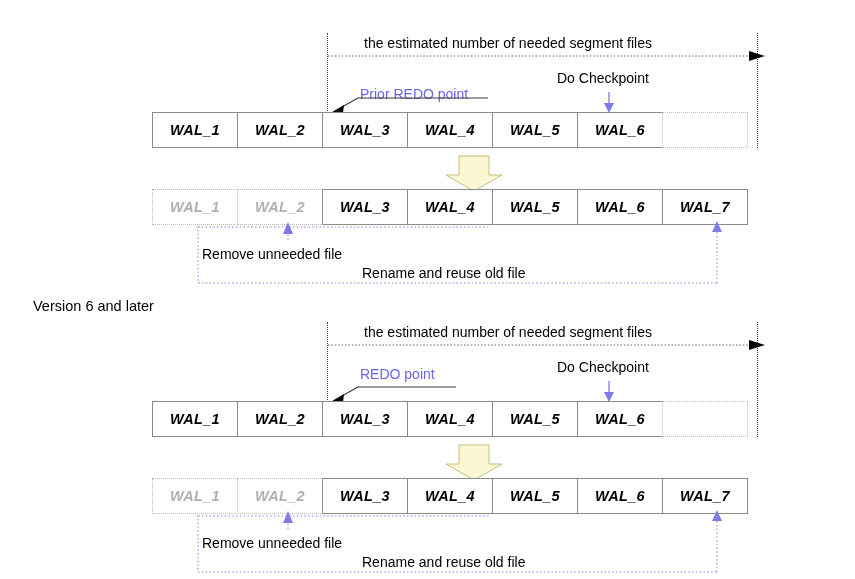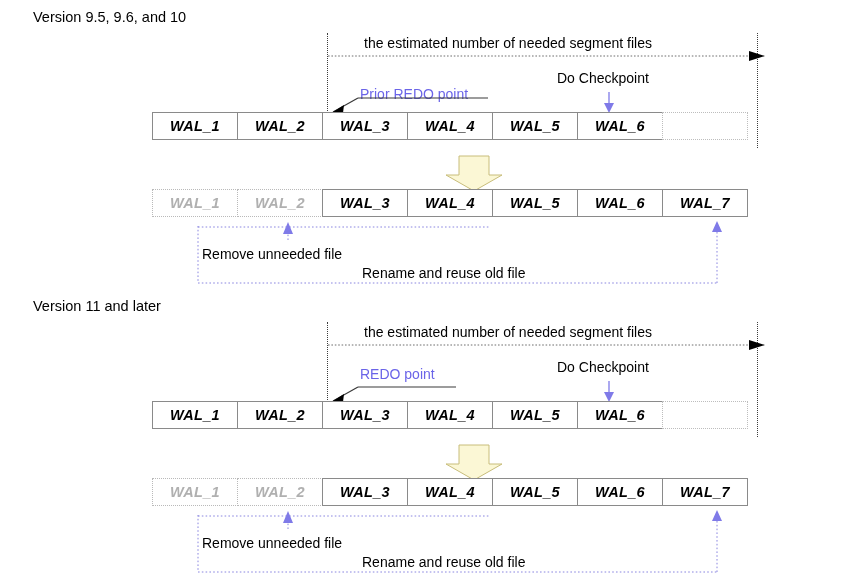--- a/index.html
+++ b/index.html
@@ -44,21 +44,21 @@
   .wal-row {
     position: absolute;
     height: 36px;
     display: flex;
   }
   #v95-row-before, #v11-row-before { left: 152px; top: 112px; }
   #v95-row-after,  #v11-row-after  { left: 152px; top: 189px; }
 
   .wal-cell {
     width: 86px;
-    height: 28px;
+    height: 36px;
     box-sizing: border-box;
     border: 1px solid #8a8a8a;
     margin-left: -1px;
     display: flex;
     align-items: center;
     justify-content: center;
     font-style: italic;
     font-weight: bold;
     font-size: 14.5px;
     letter-spacing: 0.3px;
@@ -100,21 +100,20 @@
     pointer-events: none;
   }
 </style>
 </head>
 <body>
 
 <div class="diagram-root">
 
   <div class="section" id="section-v95">
 
-    <div class="section-title">Version 9.5, 9.6, and 10</div>
 
     <div class="vline-dot" style="left:327px; top:33px; height:82px;"></div>
     <div class="vline-dot" style="left:757px; top:33px; height:115px;"></div>
 
     <div class="lbl black" style="left:364px; top:35px;">the estimated number of needed segment files</div>
 
     <svg class="ovl">
       <line x1="328" y1="56" x2="755" y2="56" stroke="#6e6e6e" stroke-width="1" stroke-dasharray="1.6,1.8"></line>
       <polygon points="749,51 765,56 749,61" fill="#000000"></polygon>
     </svg>
@@ -170,21 +169,21 @@
 
       <line x1="198" y1="227" x2="490" y2="227" stroke="#8a86e0" stroke-width="1" stroke-dasharray="1.6,2.2"></line>
     </svg>
 
     <div class="lbl black" style="left:202px; top:246px;">Remove unneeded file</div>
     <div class="lbl black" style="left:362px; top:265px;">Rename and reuse old file</div>
   </div>
 
   <div class="section" id="section-v11">
 
-    <div class="section-title">Version 11 and later</div>
+    <div class="section-title">Version 6 and later</div>
 
     <div class="vline-dot" style="left:327px; top:33px; height:82px;"></div>
     <div class="vline-dot" style="left:757px; top:33px; height:115px;"></div>
 
     <div class="lbl black" style="left:364px; top:35px;">the estimated number of needed segment files</div>
 
     <svg class="ovl">
       <line x1="328" y1="56" x2="755" y2="56" stroke="#6e6e6e" stroke-width="1" stroke-dasharray="1.6,1.8"></line>
       <polygon points="749,51 765,56 749,61" fill="#000000"></polygon>
     </svg>

